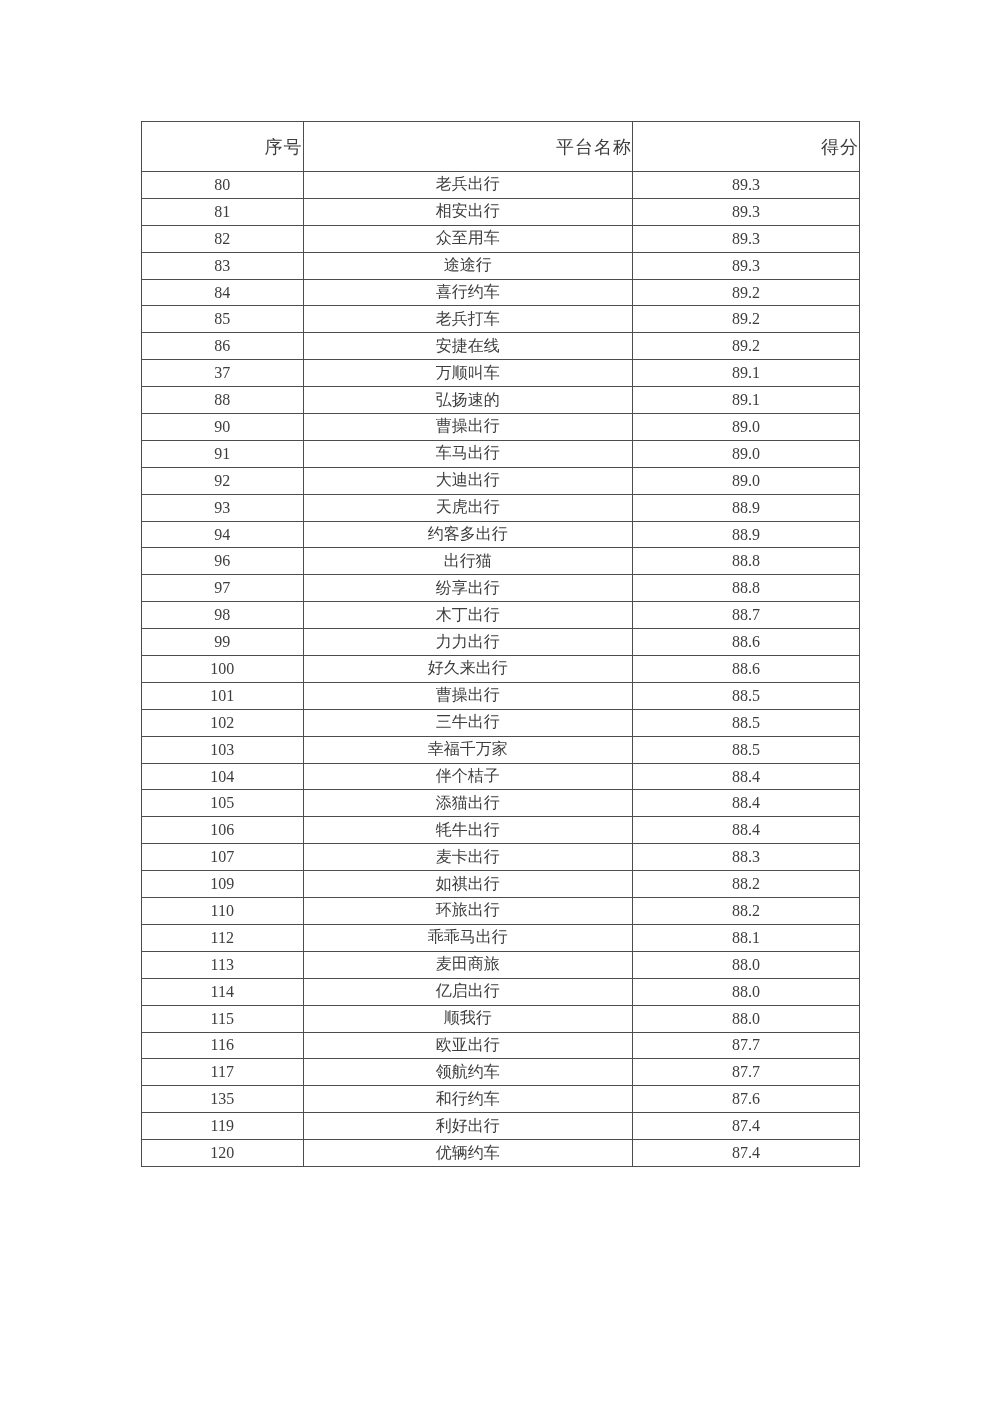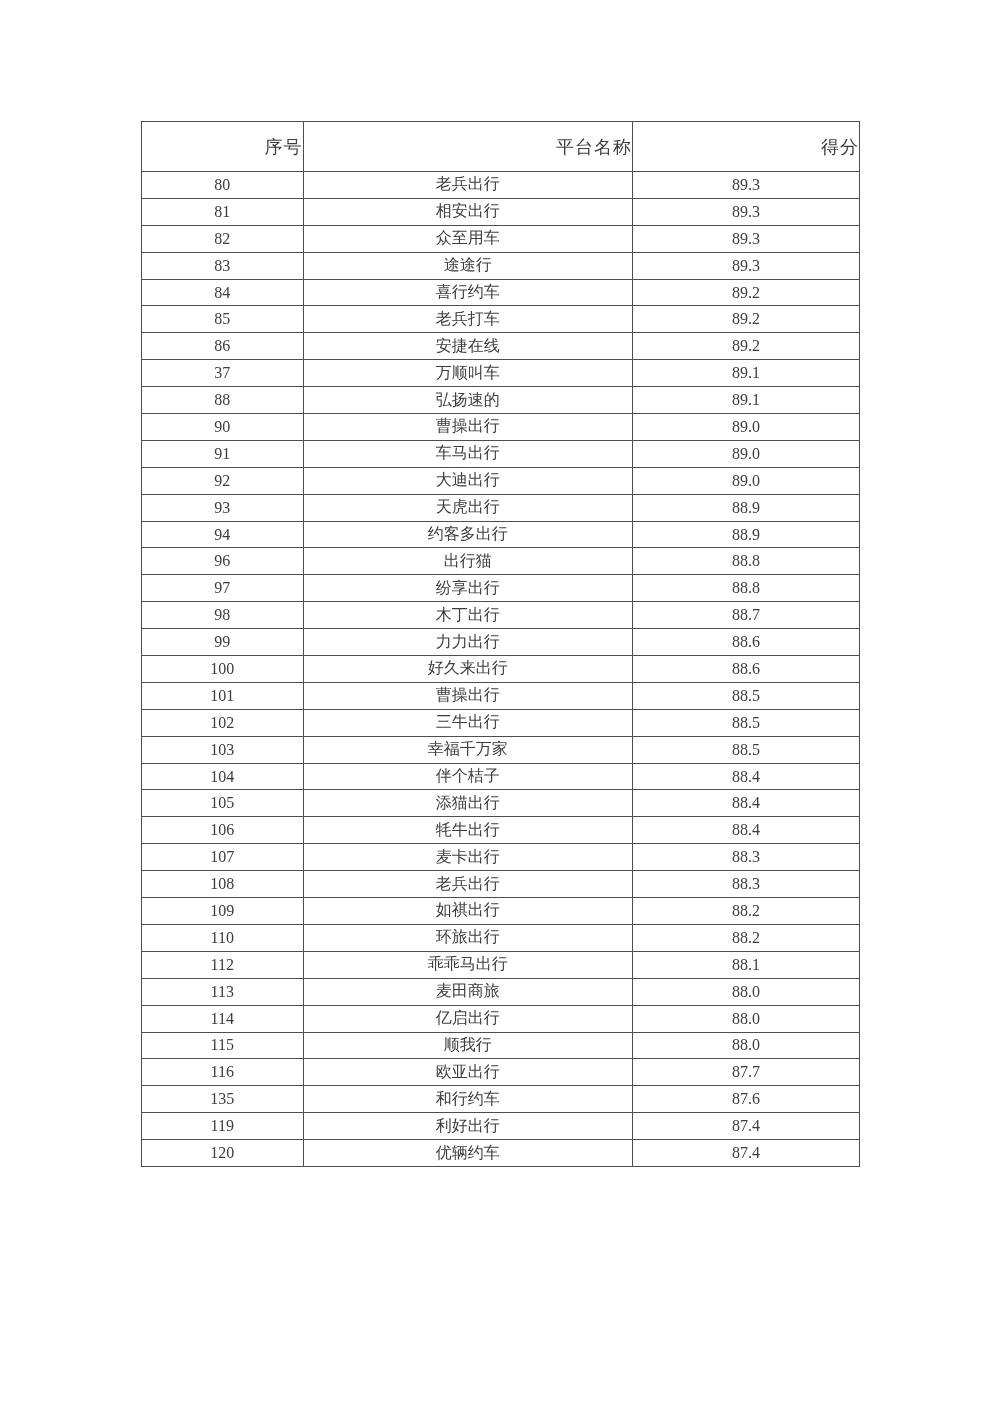--- a/index.html
+++ b/index.html
@@ -184,25 +184,20 @@
           <td>106</td>
           <td>牦牛出行</td>
           <td>88.4</td>
         </tr>
         <tr>
           <td>107</td>
           <td>麦卡出行</td>
           <td>88.3</td>
         </tr>
         <tr>
-          <td>108</td>
-          <td>老兵出行</td>
-          <td>88.3</td>
-        </tr>
-        <tr>
           <td>109</td>
           <td>如祺出行</td>
           <td>88.2</td>
         </tr>
         <tr>
           <td>110</td>
           <td>环旅出行</td>
           <td>88.2</td>
         </tr>
         <tr>
@@ -221,20 +216,25 @@
           <td>88.0</td>
         </tr>
         <tr>
           <td>115</td>
           <td>顺我行</td>
           <td>88.0</td>
         </tr>
         <tr>
           <td>116</td>
           <td>欧亚出行</td>
+          <td>87.7</td>
+        </tr>
+        <tr>
+          <td>117</td>
+          <td>领航约车</td>
           <td>87.7</td>
         </tr>
         <tr>
           <td>135</td>
           <td>和行约车</td>
           <td>87.6</td>
         </tr>
         <tr>
           <td>119</td>
           <td>利好出行</td>

